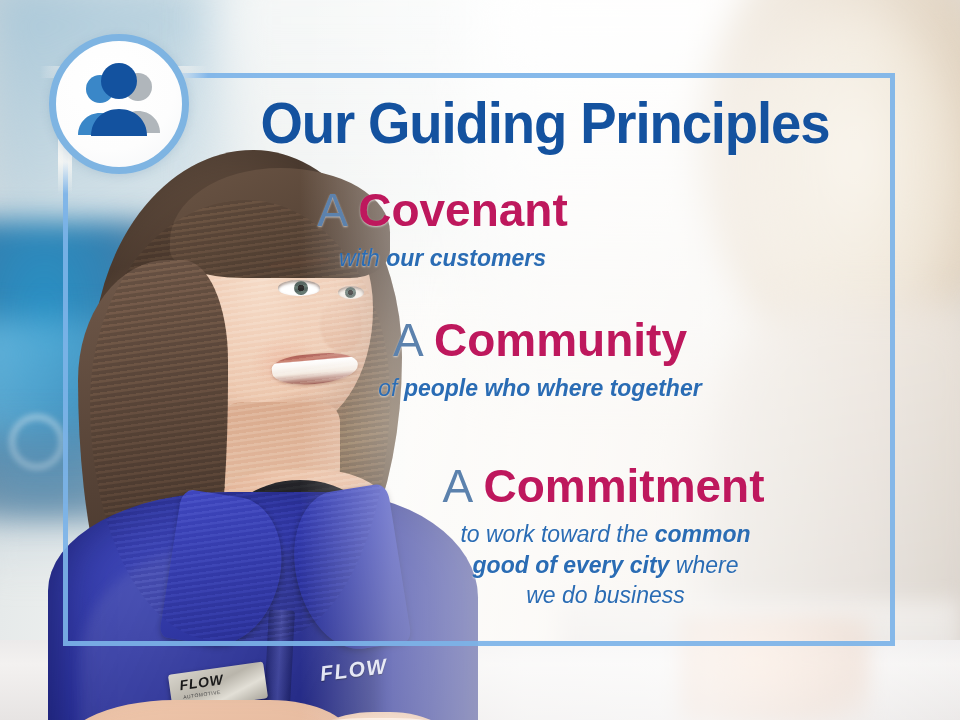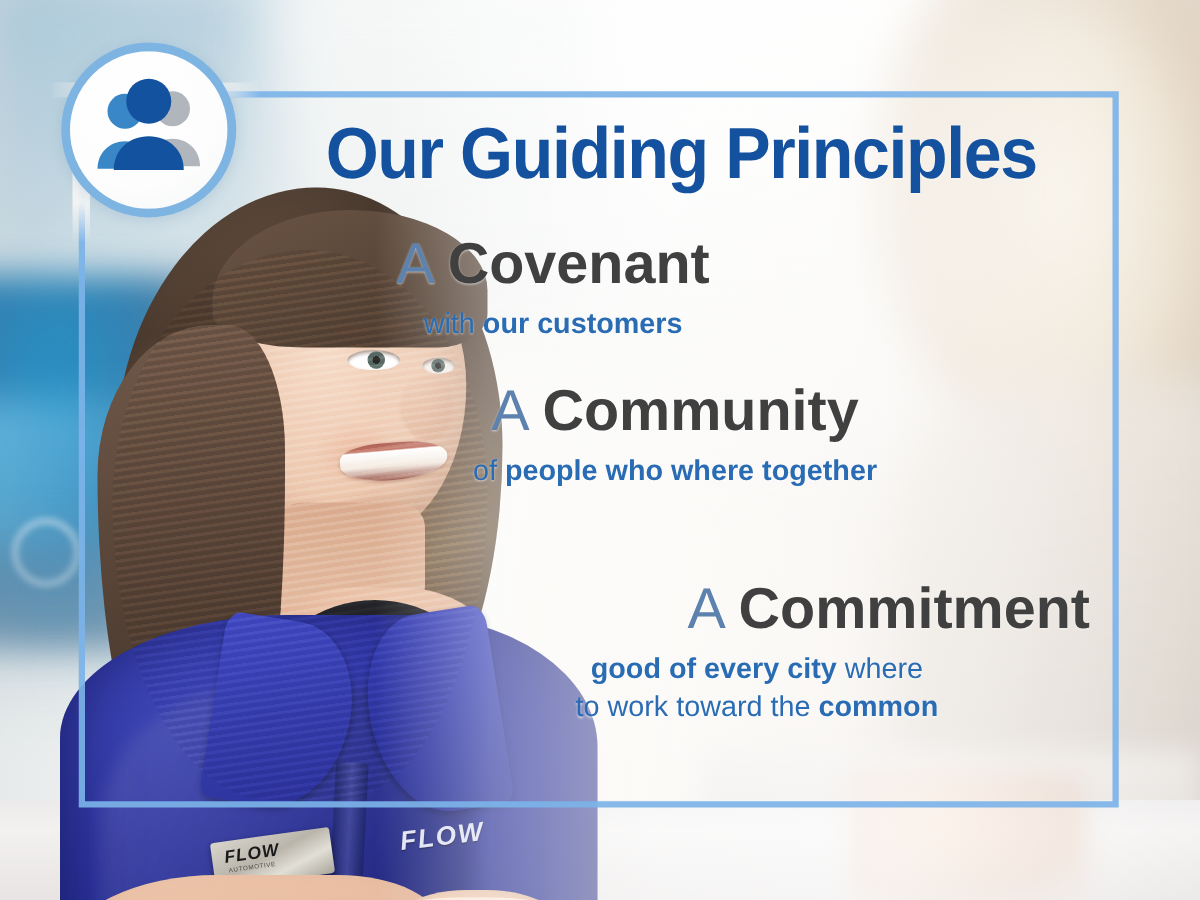--- a/index.html
+++ b/index.html
@@ -442,35 +442,36 @@
     font-size: 46px;
     line-height: 1.05;
     white-space: nowrap;
   }
   .p-title .lead {
     font-weight: 400;
     color: #5c82ad;
   }
   .p-title .key {
     font-weight: 700;
-    color: #404040;
+    color: #be185d;
   }
   .p-sub {
     font-size: 23px;
     line-height: 1.32;
     font-weight: 400;
     margin-top: 9px;
+    font-style: italic;
   }
   .p-sub b { font-weight: 700; }
 
   
   .block-covenant  { left: 205px; top: 186px; width: 475px; text-align: center; }
-  .block-community { left: 255px; top: 304px; width: 570px; text-align: center; }
+  .block-community { left: 255px; top: 316px; width: 570px; text-align: center; }
   .block-commitment{ left: 335px; top: 462px; width: 545px; text-align: right; }
-  .block-commitment .p-title { text-align: right; padding-right: 8px; }
+  .block-commitment .p-title { text-align: center; padding-right: 8px; }
   .block-commitment .p-sub { text-align: center; padding-right: 4px; }
 </style>
 </head>
 <body>
 
 <div class="canvas">
 
   <div class="photo">
     <div class="bg-room"></div>
     <div class="bg-window-a"></div>
@@ -576,21 +577,22 @@
     </div>
   </div>
 
   <div class="principle block-commitment">
     <div class="p-title">
       <span class="lead">A</span>
       <span class="key">Commitment</span>
     </div>
     <div class="p-sub">
       <div>
+        <span>to work toward the </span><b>common</b>
+      </div>
+      <div>
         <b>good of every city</b><span> where</span>
       </div>
-      <div>
-        <span>to work toward the </span><b>common</b>
-      </div>
+      <div>we do business</div>
     </div>
   </div>
 
 </div>
 
 </body></html>

